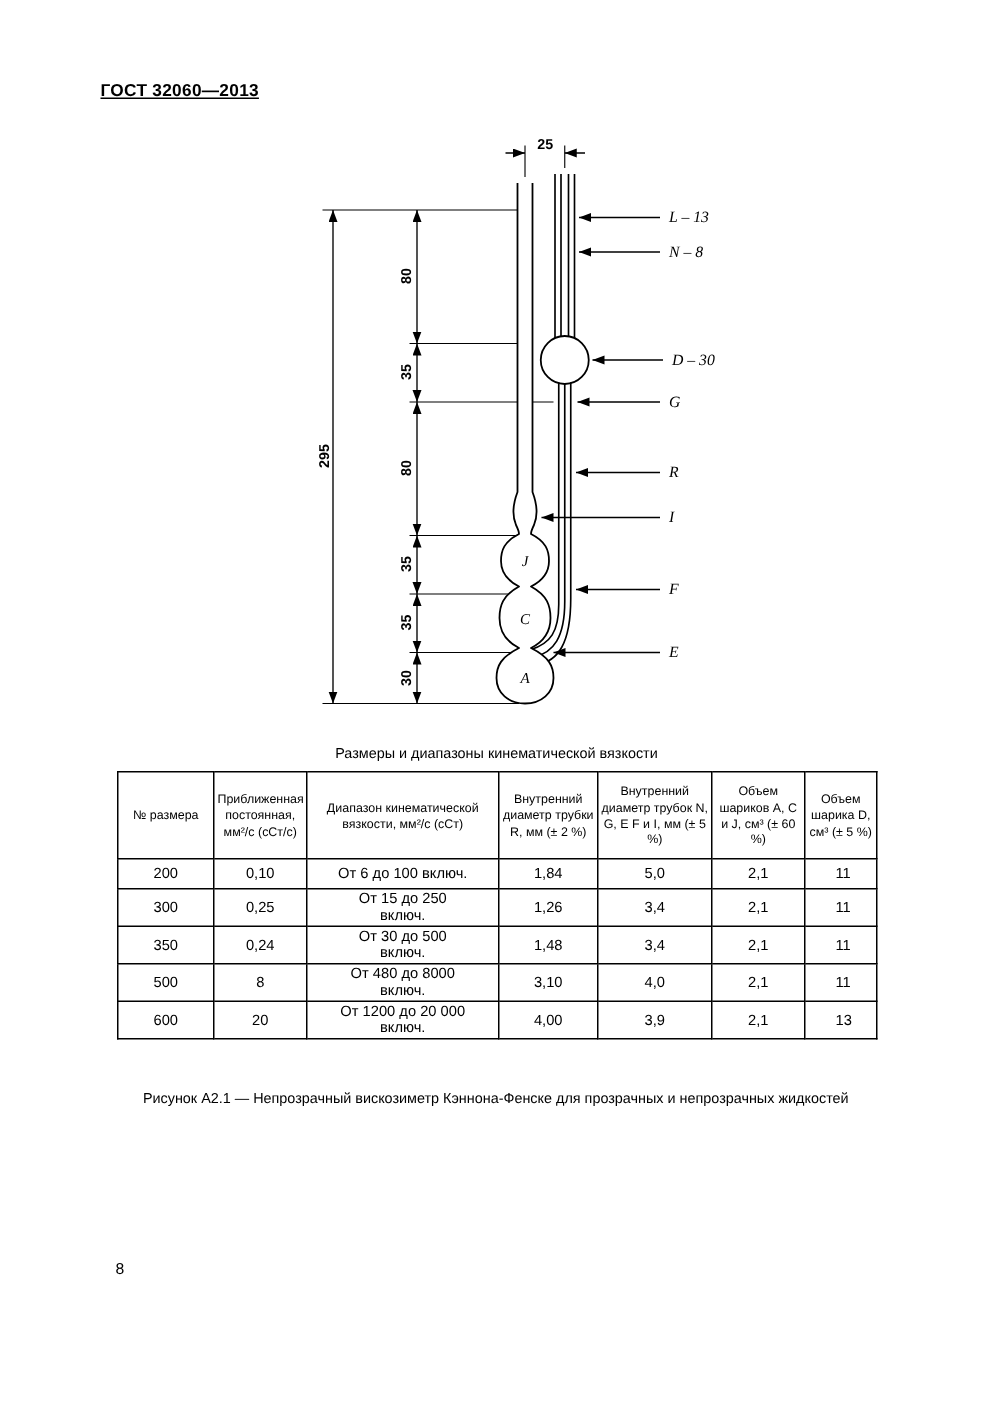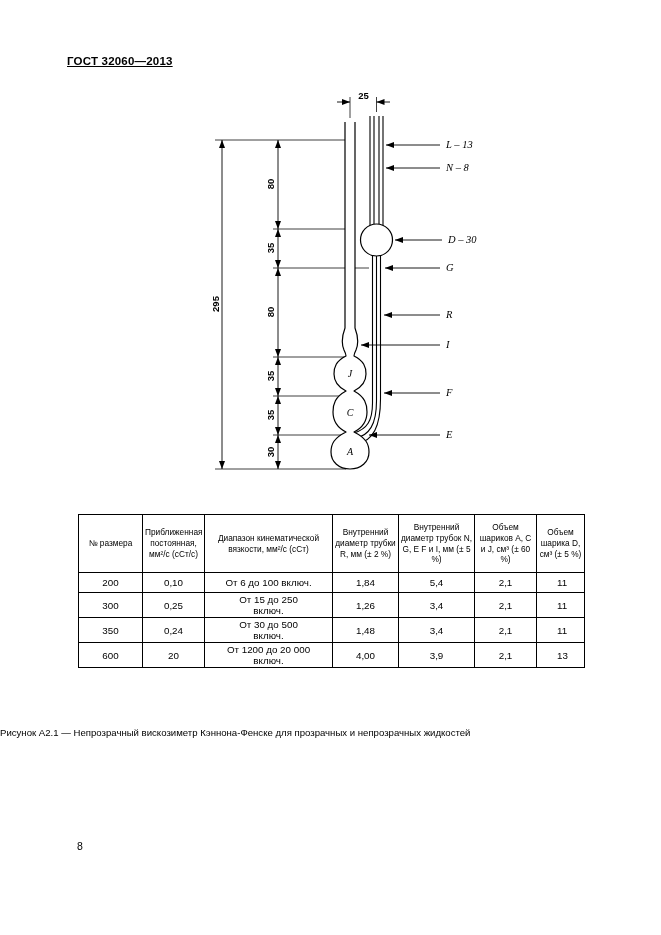--- a/index.html
+++ b/index.html
@@ -6,21 +6,21 @@
   html,body { width:661px; height:935px; background:#fff; overflow:hidden; }
   body { font-family:"Liberation Sans", sans-serif; color:#000; position:relative; }
   .sheet { position:absolute; left:0; top:0; width:661px; height:935px; background:#fff; }
   .doc-number { position:absolute; left:67px; top:55px; font-size:11.5px; font-weight:bold; letter-spacing:.2px;text-decoration:underline; }
   .figure-svg { position:absolute; left:140px; top:88px; }
   .table-title { position:absolute; left:78px; top:497px; width:506px; text-align:center; font-size:9.6px; }
   table.spec { position:absolute; left:78px; top:514px; width:506px; border-collapse:collapse; table-layout:fixed; }
   .spec th, .spec td { border:1px solid #000; text-align:center; vertical-align:middle; overflow:hidden; }
   .spec th { font-size:8.3px; font-weight:normal; padding:3px 2px; height:58px; line-height:1.32; }
   .spec td { font-size:9.8px; height:20px; padding:1px 20px; }
-  .caption { position:absolute; left:0; top:727px; width:661px; text-align:left; font-size:9.6px; }
+  .caption { position:absolute; left:0; top:727px; width:661px; text-align:center; font-size:9.6px; }
   .page-number { position:absolute; left:77px; top:840px; font-size:10.5px; }
   svg text { fill:#000; }
   .dim-num { font-family:"Liberation Sans",sans-serif; font-size:9.5px; font-weight:bold; }
   .callout { font-family:"Liberation Serif",serif; font-style:italic; font-size:10.5px; }
   .bulb-letter { font-family:"Liberation Serif",serif; font-style:italic; font-size:10px; }
 </style>
 </head>
 <body>
 
 <div class="sheet">
@@ -117,20 +117,21 @@
     <text class="callout" x="306" y="230">R</text>
     <text class="callout" x="306" y="260">I</text>
     <text class="callout" x="306" y="308">F</text>
     <text class="callout" x="306" y="350">E</text>
 
     <text class="bulb-letter" x="210" y="289" text-anchor="middle">J</text>
     <text class="bulb-letter" x="210" y="328" text-anchor="middle">C</text>
     <text class="bulb-letter" x="210" y="367" text-anchor="middle">A</text>
   </svg>
 
+  <div class="table-title">Размеры и диапазоны кинематической вязкости</div>
 
   <table class="spec">
     <colgroup>
       <col style="width:64px">
         <col style="width:62px">
         <col style="width:128px">
       <col style="width:66px">
         <col style="width:76px">
         <col style="width:62px">
         <col style="width:48px">
@@ -145,21 +146,21 @@
         <th>Объем шариков A, C и J, см³ (± 60 %)</th>
         <th>Объем шарика D, см³ (± 5 %)</th>
       </tr>
     </thead>
     <tbody id="table-body">
         <tr>
           <td>200</td>
           <td>0,10</td>
           <td>От 6 до 100 включ.</td>
           <td>1,84</td>
-          <td>5,4</td>
+          <td>5,0</td>
           <td>2,1</td>
           <td>11</td>
         </tr>
         <tr>
           <td>300</td>
           <td>0,25</td>
           <td>От 15 до 250 включ.</td>
           <td>1,26</td>
           <td>3,4</td>
           <td>2,1</td>
@@ -168,20 +169,29 @@
         <tr>
           <td>350</td>
           <td>0,24</td>
           <td>От 30 до 500 включ.</td>
           <td>1,48</td>
           <td>3,4</td>
           <td>2,1</td>
           <td>11</td>
         </tr>
         <tr>
+          <td>500</td>
+          <td>8</td>
+          <td>От 480 до 8000 включ.</td>
+          <td>3,10</td>
+          <td>4,0</td>
+          <td>2,1</td>
+          <td>11</td>
+        </tr>
+        <tr>
           <td>600</td>
           <td>20</td>
           <td>От 1200 до 20 000 включ.</td>
           <td>4,00</td>
           <td>3,9</td>
           <td>2,1</td>
           <td>13</td>
         </tr>
       </tbody>
   </table>

